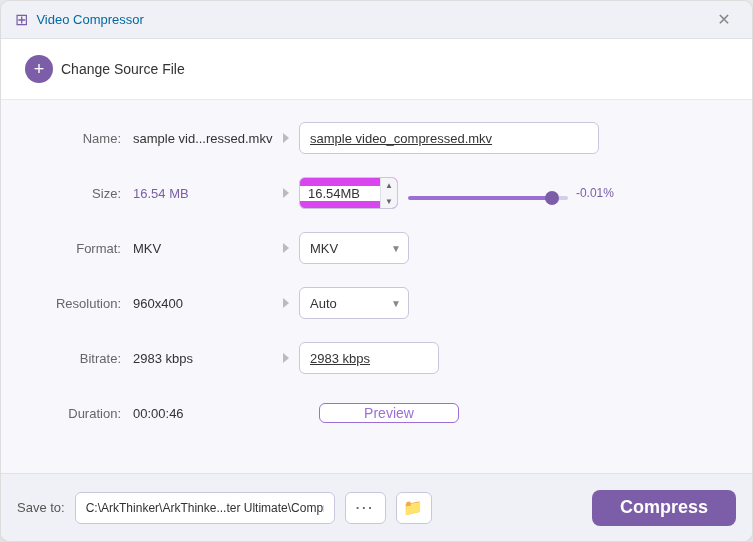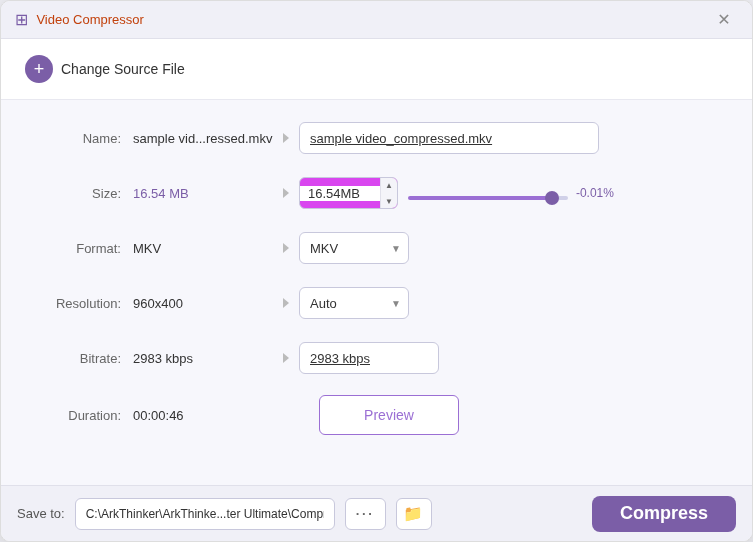--- a/index.html
+++ b/index.html
@@ -36,21 +36,21 @@
       display: flex;
       align-items: center;
       gap: 8px;
     }
     .title-bar-icon {
       color: #7b5ea7;
       font-size: 16px;
     }
     .title-bar-title {
       font-size: 13px;
-      color: #c2410c;
+      color: #0369a1;
       font-weight: 500;
     }
     .close-btn {
       width: 28px;
       height: 28px;
       border: none;
       background: none;
       cursor: pointer;
       color: #888;
       font-size: 16px;
@@ -228,34 +228,34 @@
       position: absolute;
       right: 8px;
       top: 50%;
       transform: translateY(-50%);
       pointer-events: none;
       color: #888;
       font-size: 10px;
     }
 
     .preview-btn {
-      height: 40px;
+      height: 20px;
       width: 140px;
       border: 1.5px solid #9b6fd4;
       border-radius: 6px;
       background: #fff;
       color: #9b6fd4;
       font-size: 14px;
       cursor: pointer;
       font-weight: 500;
     }
 
     .footer {
       background: #f0f0f7;
-      height: 56px;
+      height: 68px;
       display: flex;
       align-items: center;
       padding: 0 16px;
       border-top: 1px solid #e0e0ea;
       gap: 10px;
       flex-shrink: 0;
     }
     .save-to-label {
       font-size: 13px;
       color: #555;

